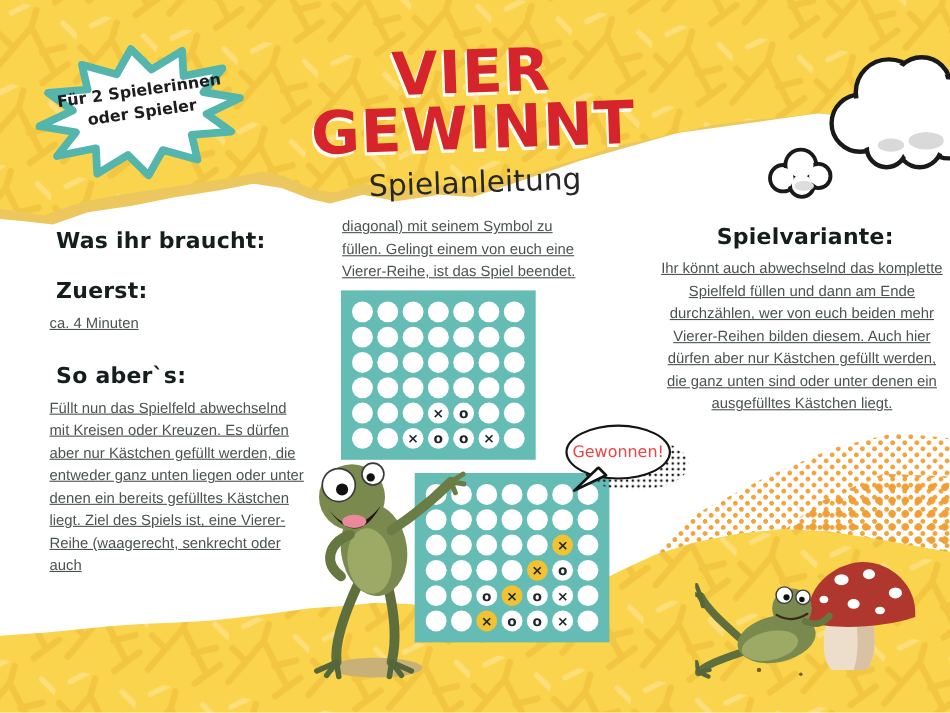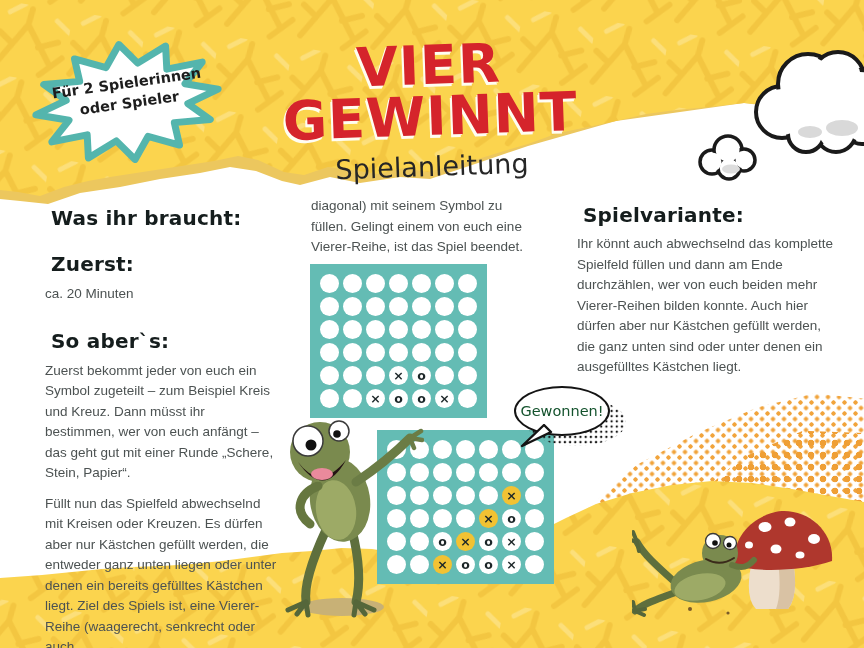--- a/index.html
+++ b/index.html
@@ -25,39 +25,39 @@
   .game-title{font-family:"DejaVu Sans",sans-serif;font-weight:800;font-size:54px;line-height:.95;
     color:#D5242B;letter-spacing:1px;text-shadow:-2px 3px 0 #FFFDF2,-1px 1px 0 #FFFDF2;}
   .game-subtitle{font-family:"DejaVu Sans",sans-serif;font-size:27px;color:#26262​6;color:#262626;margin-top:8px;}
   
   .badge-text{left:40px;top:74px;width:176px;text-align:center;z-index:6;transform:rotate(-8deg);
     font-family:"DejaVu Sans",sans-serif;font-weight:700;font-size:14.5px;line-height:1.35;color:#1d1d1d;}
   
   .col{z-index:5;color:#4C5252;font-size:13.5px;line-height:1.52;}
   .col h3{font-family:"DejaVu Sans",sans-serif;font-size:20px;color:#151d1d;margin:0 0 4px 6px;
     font-weight:800;letter-spacing:.2px;}
-  .col p{margin:0 0 10px 0;}
+  .col p{margin:0 0 10px 0;text-decoration:underline;}
   .col .gap{height:12px;}
   #col-left{left:45px;top:203px;width:233px;}
   #col-mid{left:311px;top:196px;width:214px;}
-  #col-right{left:577px;top:200px;width:258px;}
+  #col-right{left:600px;top:200px;width:258px;text-align:center;}
   
   .board{position:absolute;background:#64BCB4;display:grid;grid-template-columns:repeat(7,19px);
     grid-auto-rows:19px;gap:4px;padding:10px;z-index:3;}
   #board1{left:310px;top:264px;}
   #board2{left:377px;top:430px;}
   .circle{width:19px;height:19px;border-radius:50%;background:#fff;display:flex;align-items:center;
     justify-content:center;font-family:"DejaVu Sans",sans-serif;font-weight:700;font-size:12.5px;color:#1c2628;}
   .circle.hl{background:#F2C233;}
   
   .bubble-shadow{left:526px;top:398px;width:100px;height:48px;border-radius:50%;z-index:5;
     background-image:radial-gradient(circle,#161616 1.05px,transparent 1.45px);background-size:5.2px 5.2px;}
   .bubble{left:514px;top:386px;width:92px;height:46px;border:2.5px solid #141414;border-radius:50%;
     background:#fff;z-index:6;display:flex;align-items:center;justify-content:center;
-    font-family:"DejaVu Sans",sans-serif;font-size:14.5px;color:#14532d;}
+    font-family:"DejaVu Sans",sans-serif;font-size:14.5px;color:#ef4444;}
   .bubble-tail{left:520px;top:424px;z-index:7;}
 </style>
 </head>
 <body>
 
 <div class="abs halftone"></div>
 <div class="abs halftone-big"></div>
 
 <svg id="bg-bands" class="abs" width="864" height="648" viewBox="0 0 864 648">
   <defs>
@@ -132,34 +132,33 @@
 
 <div class="abs title-wrap">
   <div class="game-title">VIER GEWINNT</div>
   <div class="game-subtitle">Spielanleitung</div>
 </div>
 
 <div id="col-left" class="abs col textlayer">
   <h3>Was ihr braucht:</h3>
   <div class="gap"></div>
   <h3>Zuerst:</h3>
-  <p>ca. 20 Minuten</p>
+  <p>ca. 4 Minuten</p>
   <div class="gap"></div>
   <h3>So aber`s:</h3>
-  <p>Zuerst bekommt jeder von euch ein Symbol zugeteilt – zum Beispiel Kreis und Kreuz. Dann müsst ihr bestimmen, wer von euch anfängt – das geht gut mit einer Runde „Schere, Stein, Papier“.</p>
   <p>Füllt nun das Spielfeld abwechselnd mit Kreisen oder Kreuzen. Es dürfen aber nur Kästchen gefüllt werden, die entweder ganz unten liegen oder unter denen ein bereits gefülltes Kästchen liegt. Ziel des Spiels ist, eine Vierer-Reihe (waagerecht, senkrecht oder auch</p>
 </div>
 
 <div id="col-mid" class="abs col textlayer">
   <p>diagonal) mit seinem Symbol zu füllen. Gelingt einem von euch eine Vierer-Reihe, ist das Spiel beendet.</p>
 </div>
 
 <div id="col-right" class="abs col textlayer">
   <h3>Spielvariante:</h3>
-  <p>Ihr könnt auch abwechselnd das komplette Spielfeld füllen und dann am Ende durchzählen, wer von euch beiden mehr Vierer-Reihen bilden konnte. Auch hier dürfen aber nur Kästchen gefüllt werden, die ganz unten sind oder unter denen ein ausgefülltes Kästchen liegt.</p>
+  <p>Ihr könnt auch abwechselnd das komplette Spielfeld füllen und dann am Ende durchzählen, wer von euch beiden mehr Vierer-Reihen bilden diesem. Auch hier dürfen aber nur Kästchen gefüllt werden, die ganz unten sind oder unter denen ein ausgefülltes Kästchen liegt.</p>
 </div>
 
 <div id="board1" class="board">
     <div class="circle"></div>
     <div class="circle"></div>
     <div class="circle"></div>
     <div class="circle"></div>
     <div class="circle"></div>
     <div class="circle"></div>
     <div class="circle"></div>

